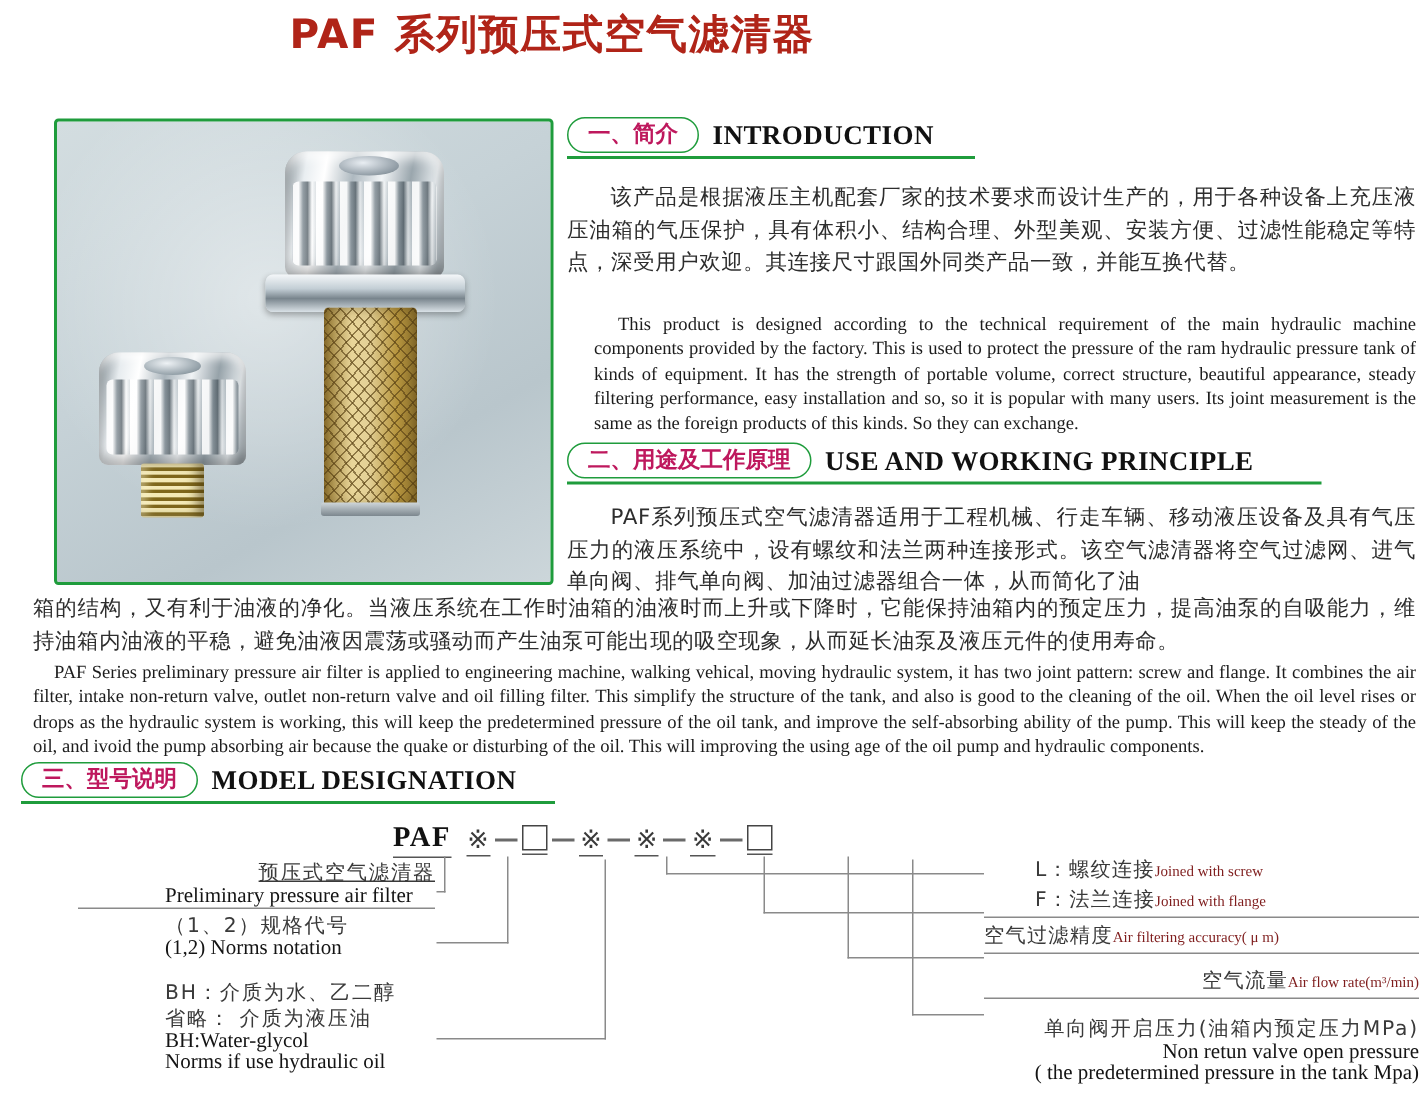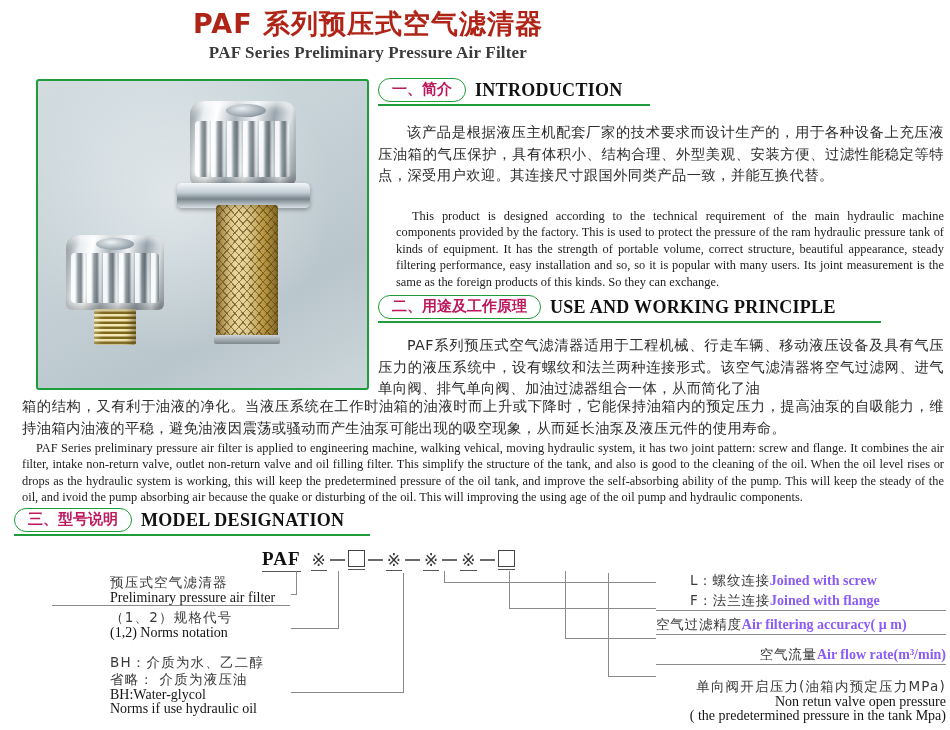--- a/index.html
+++ b/index.html
@@ -138,32 +138,31 @@
   .boxwrap{border-bottom:1.3px solid #555;padding-bottom:2px;line-height:0;}
   .dash{width:15px;height:1.4px;background:#6a6a6a;margin:0 3px;}
   .gap{width:10px;}
 
   .lead{position:absolute;border-color:#8a8a8a;border-style:solid;border-width:0;}
 
   .lbl{position:absolute;font-family:"DejaVu Sans", sans-serif;}
   .lbl .cn{font-size:13.5px;color:#3a3a3a;letter-spacing:1.2px;line-height:17px;white-space:nowrap;}
   .lbl .en{font-family:"Liberation Serif", serif;font-size:14px;color:#141414;line-height:14px;white-space:nowrap;}
   .lbl .mix{font-size:13.5px;color:#3a3a3a;letter-spacing:.8px;line-height:18px;white-space:nowrap;}
-  .lbl .mix b{font-family:"Liberation Serif", serif;font-size:14px;font-weight:bold;color:#8b5cf6;letter-spacing:0;}
+  .lbl .mix b{font-family:"Liberation Serif", serif;font-size:10px;font-weight:normal;color:#7f1d1d;letter-spacing:0;}
   .ul{border-bottom:1px solid #8a8a8a;}
   .r{text-align:right;}
 </style>
 </head>
 <body>
 
 <div class="page">
 
   <div class="title-block">
     <div class="title-cn">PAF 系列预压式空气滤清器</div>
-    <div class="title-en">PAF Series Preliminary Pressure Air Filter</div>
   </div>
 
   <div class="photo-frame">
     <div class="photo-vig"></div>
     <div class="big-cap">
       <div class="top-disc"></div>
       <div class="flutes"></div>
     </div>
     <div class="big-flange"></div>
     <div class="mesh"></div>
@@ -242,21 +241,21 @@
     <div class="lead" style="left:509px;top:26px;width:1px;height:38px;border-left-width:1px;"></div>
     <div class="lead" style="left:509px;top:63px;width:147px;height:1px;border-top-width:1px;"></div>
 
     <div class="lead" style="left:565px;top:26px;width:1px;height:68px;border-left-width:1px;"></div>
     <div class="lead" style="left:565px;top:93px;width:91px;height:1px;border-top-width:1px;"></div>
 
     <div class="lead" style="left:608px;top:28px;width:1px;height:104px;border-left-width:1px;"></div>
     <div class="lead" style="left:608px;top:131px;width:48px;height:1px;border-top-width:1px;"></div>
 
     <div class="lbl r" style="left:52px;top:29px;width:238px;">
-      <div class="cn" style="text-align:left;padding-left:58px;">预压式空气滤清器</div>
+      <div class="cn" style="text-align:right;padding-left:58px;text-decoration:underline;">预压式空气滤清器</div>
       <div class="en ul" style="text-align:left;padding-left:58px;">Preliminary pressure air filter</div>
     </div>
 
     <div class="lbl" style="left:110px;top:64px;width:180px;">
       <div class="cn">（1、2）规格代号</div>
       <div class="en">(1,2) Norms notation</div>
     </div>
 
     <div class="lbl" style="left:110px;top:109px;width:185px;">
       <div class="cn">BH：介质为水、乙二醇</div>

